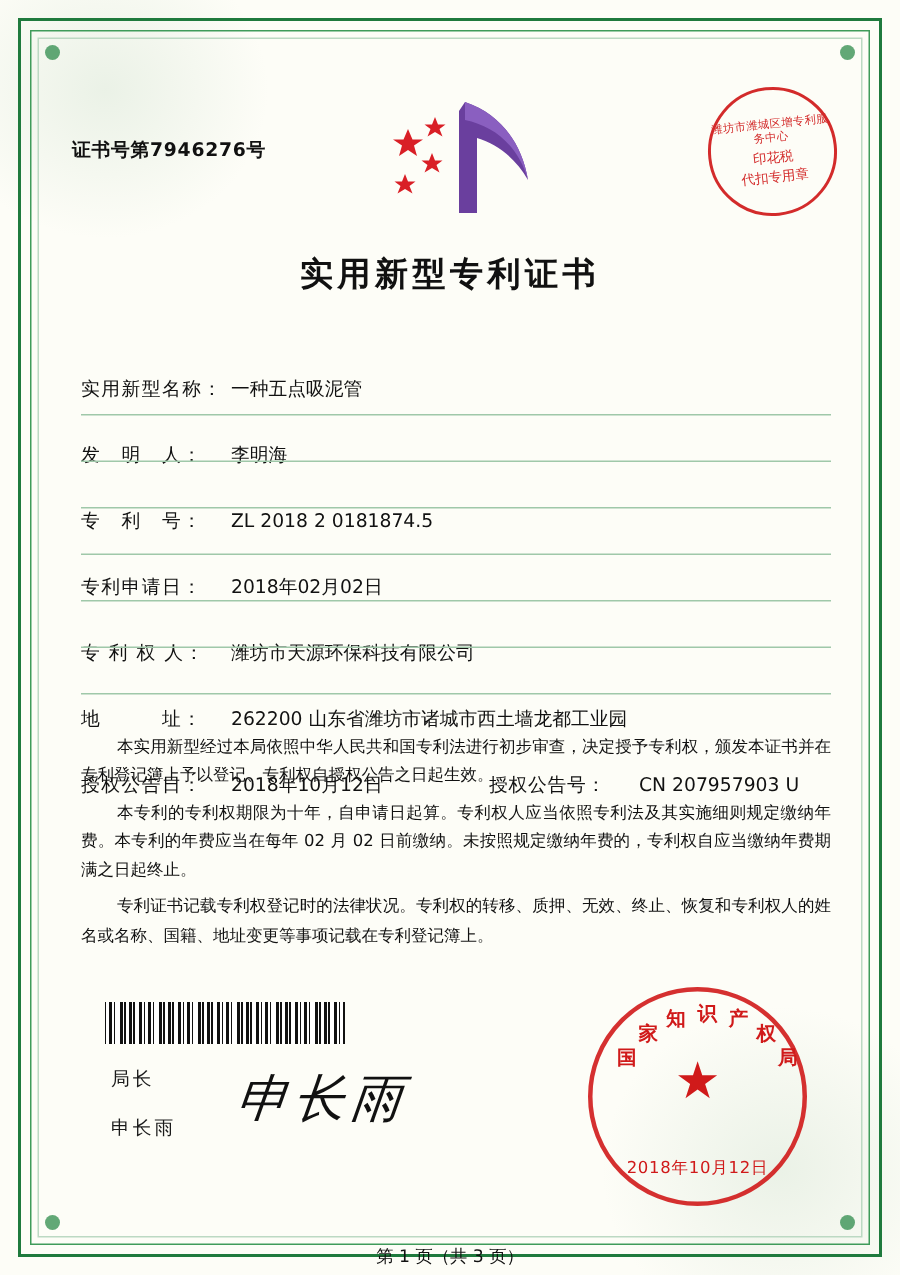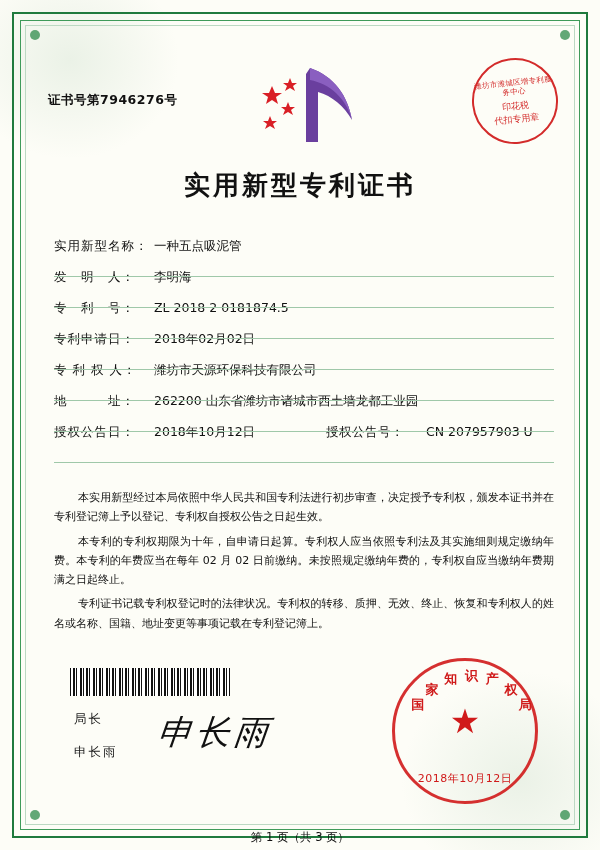--- a/index.html
+++ b/index.html
@@ -109,39 +109,40 @@
   .seal-top .l1 { font-size: 7.5px; letter-spacing: .3px;}
   .seal-top .l2 { font-size: 9px; margin-top: 4px; }
   .seal-top .l3 { font-size: 9px; margin-top: 2px; }
 
   
   .title {
     position: absolute;
     left: 0; top: 128px;
     width: 520px;
     text-align: center;
-    font-size: 26px;
+    font-size: 22px;
     font-weight: bold;
     letter-spacing: 3px;
     color: #111;
     font-family: "DejaVu Sans", "Liberation Sans", sans-serif;
   }
 
   
   .fields {
     position: absolute;
     left: 14px; top: 198px;
     width: 500px;
   }
   .field-row {
     position: relative;
     height: 31px;
     font-size: 12.5px;
     color: #111;
     white-space: nowrap;
+    margin-top: 13px;
   }
   .field-label {
     display: inline-block;
     width: 96px;
     letter-spacing: 1px;
   }
   .field-value { display: inline-block; }
 
   .field-row.two-col .right-label {
     position: absolute;

